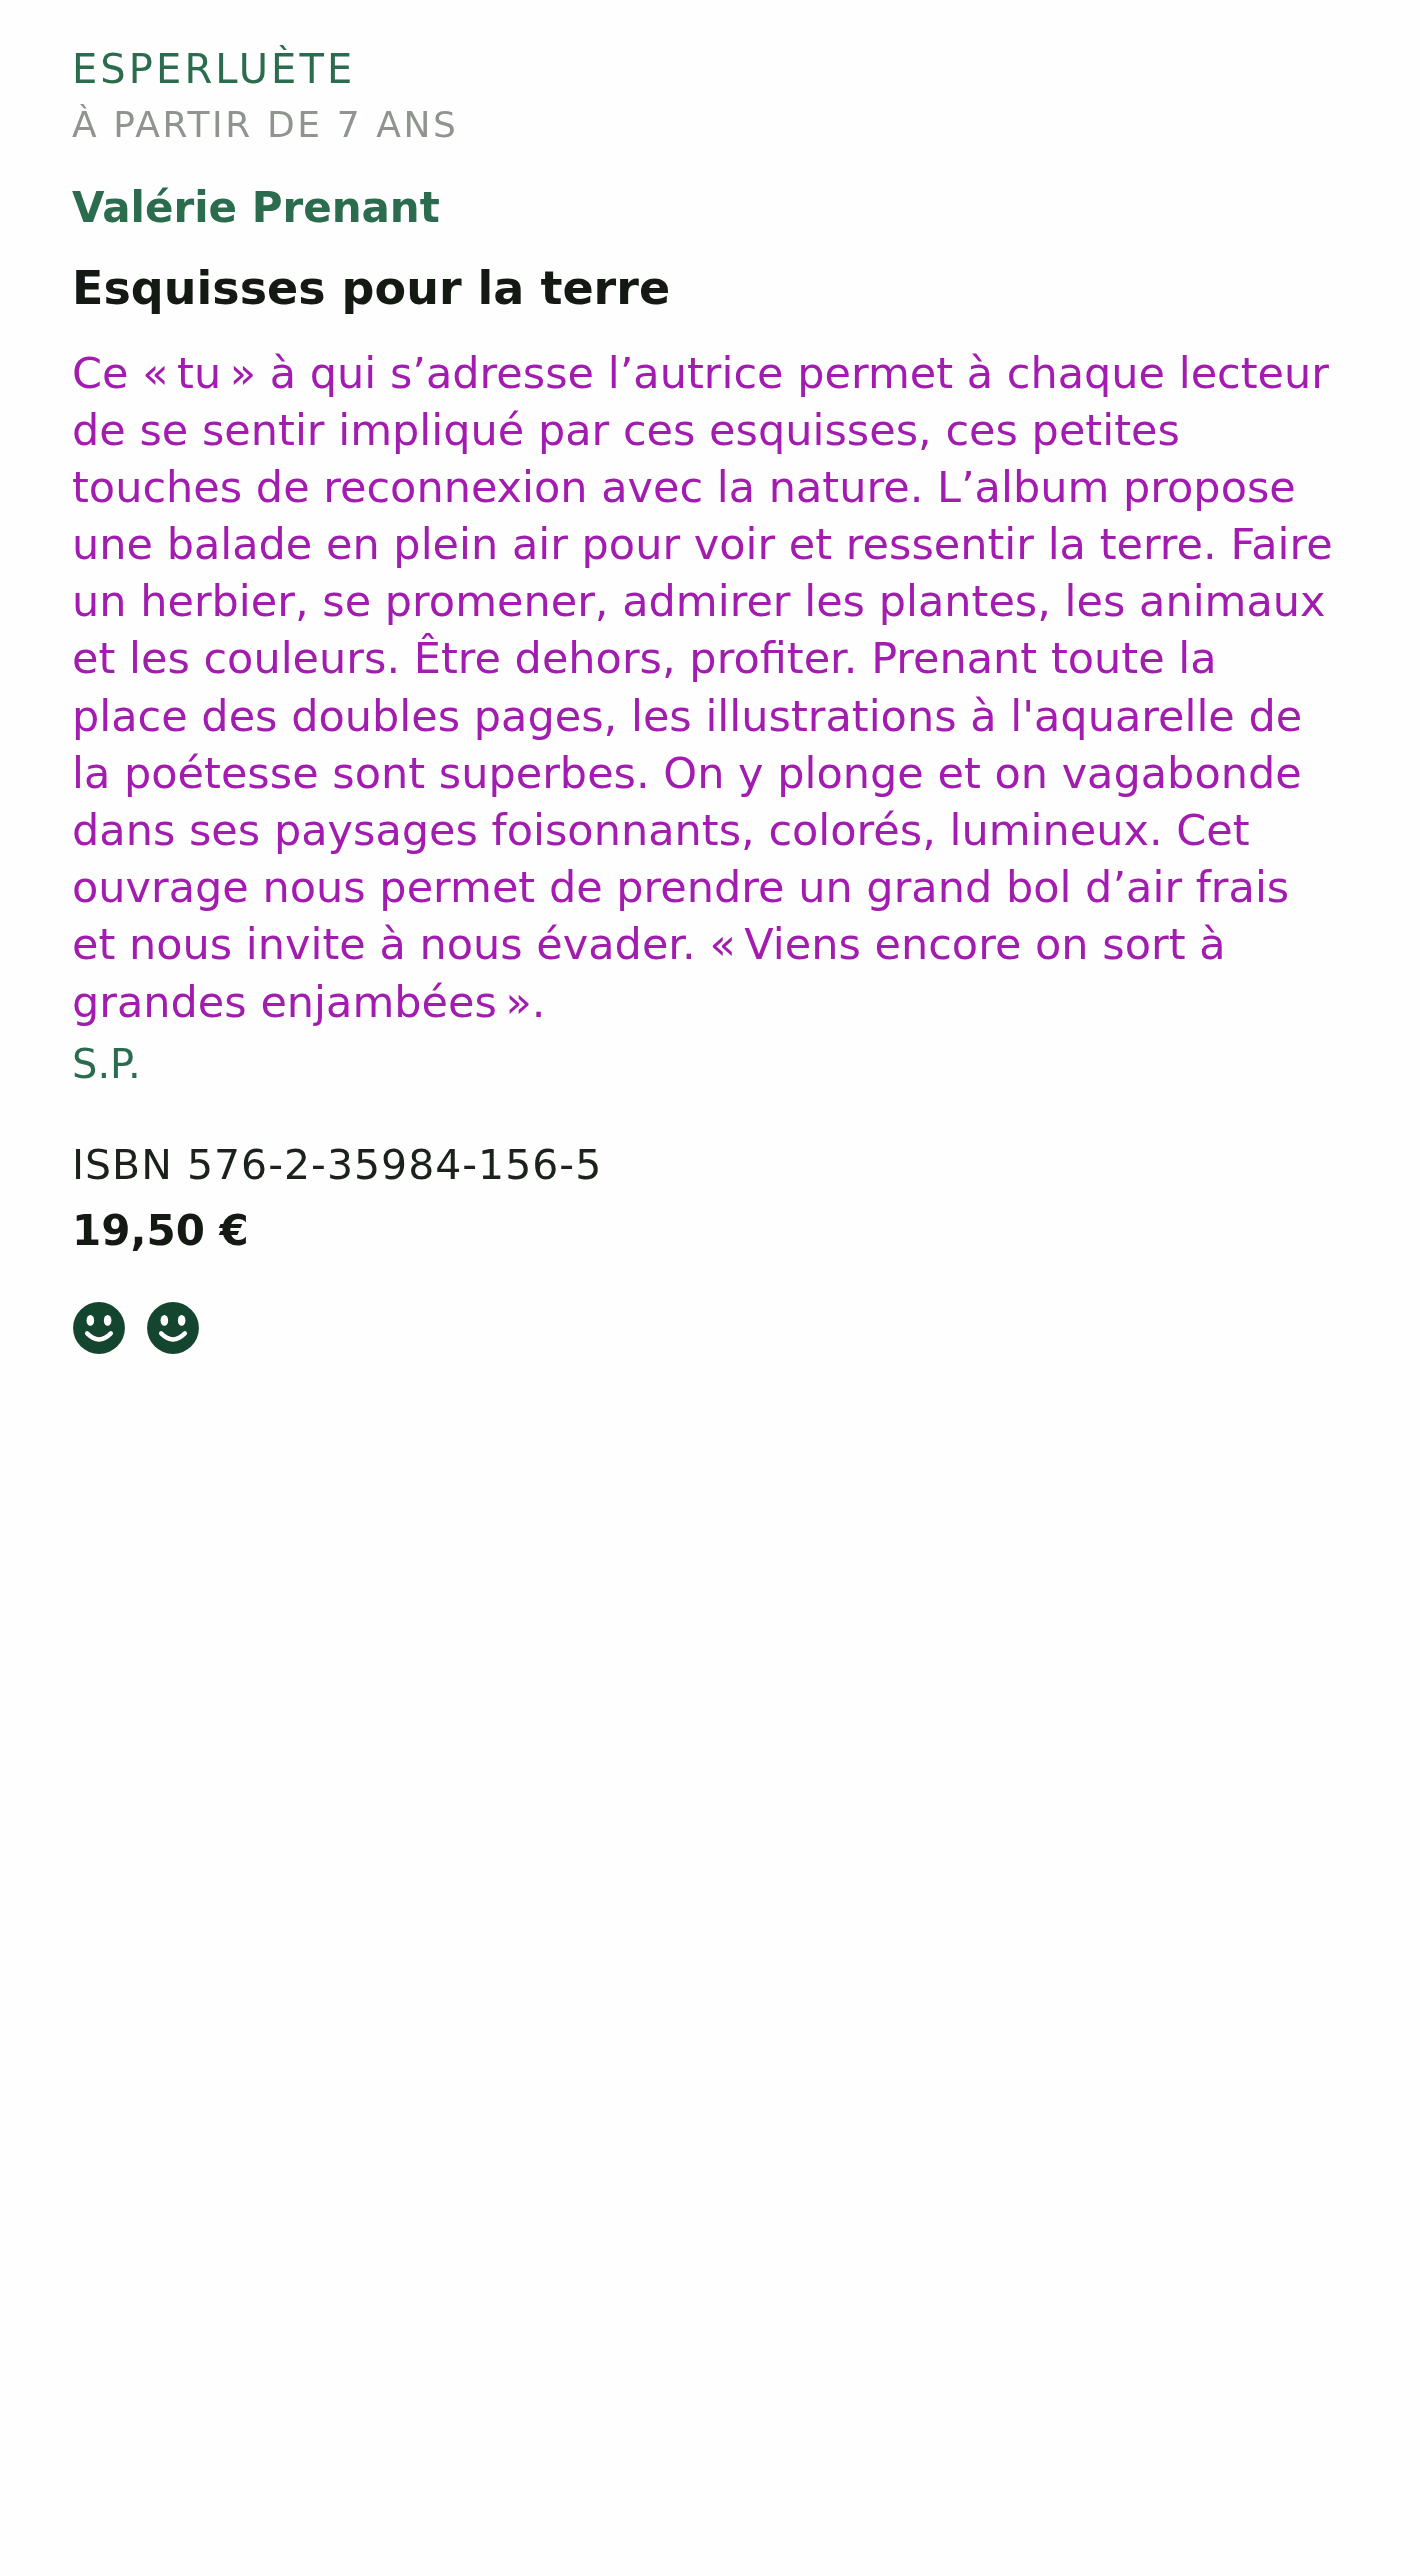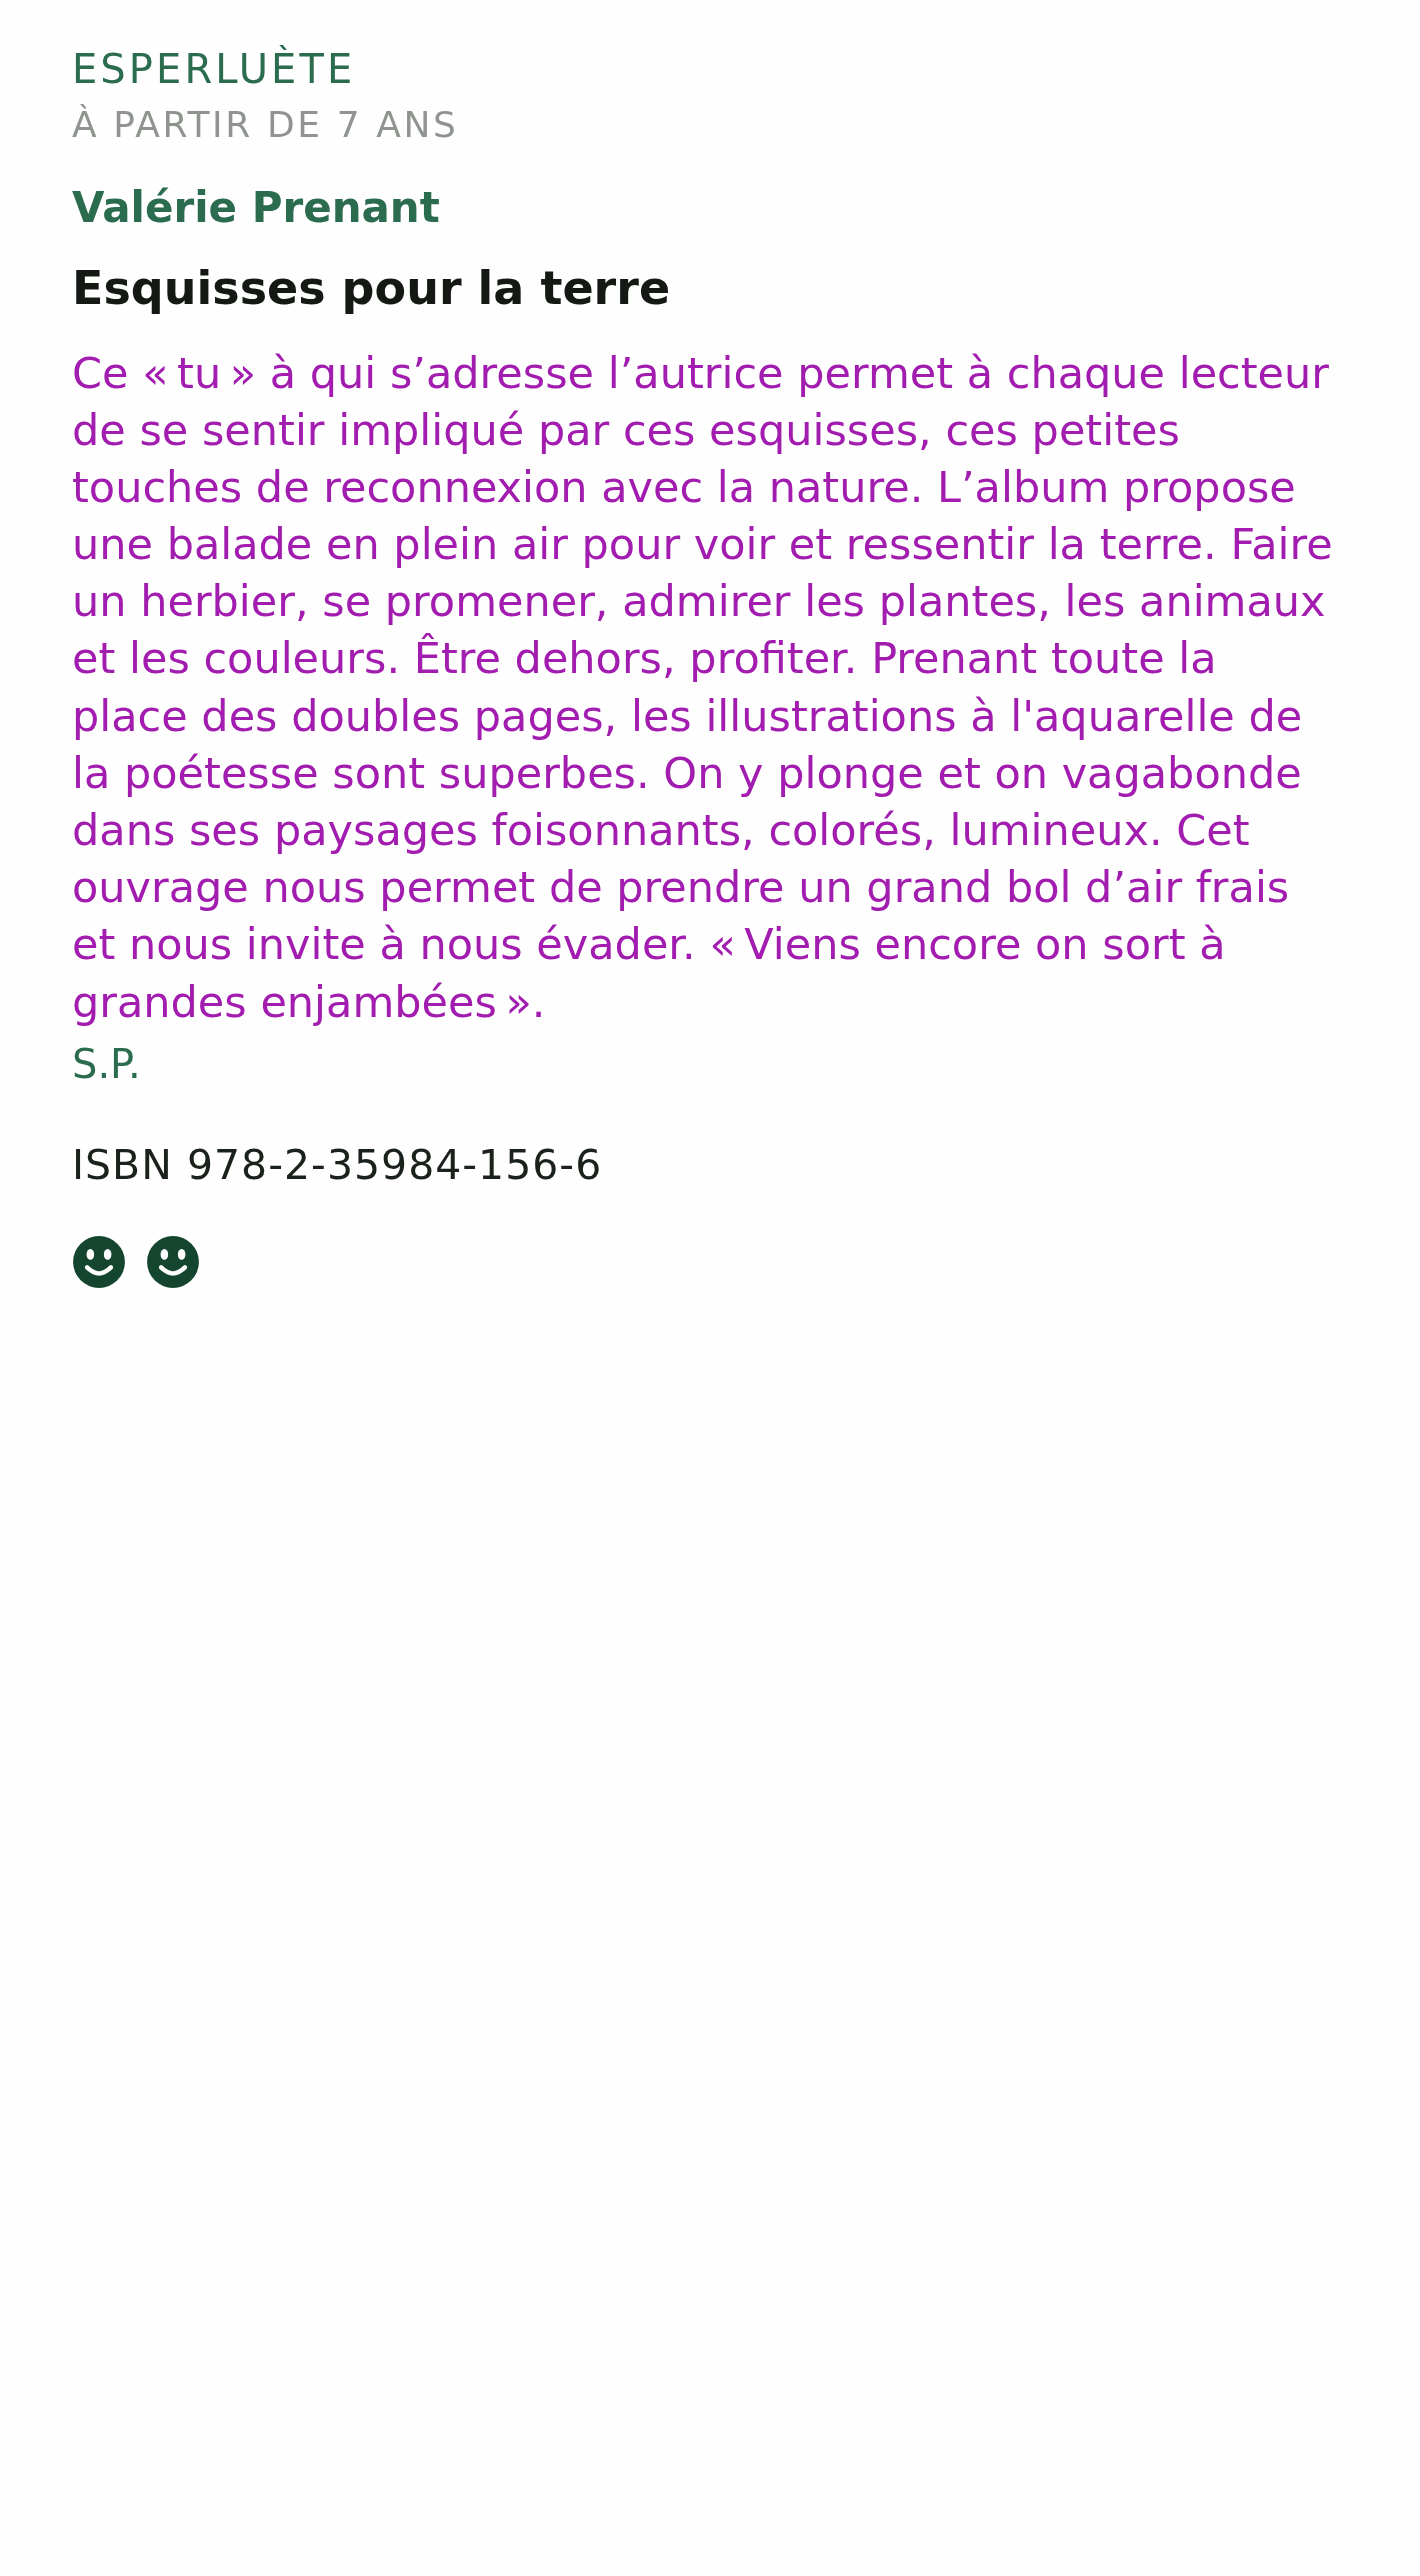--- a/index.html
+++ b/index.html
@@ -121,22 +121,23 @@
   <div class="agerange">À PARTIR DE 7 ANS</div>
 
   <div class="author">Valérie Prenant</div>
 
   <div class="title">Esquisses pour la terre</div>
 
   <p class="body-text">Ce « tu » à qui s’adresse l’autrice permet à chaque lecteur de se sentir impliqué par ces esquisses, ces petites touches de reconnexion avec la nature. L’album propose une balade en plein air pour voir et ressentir la terre. Faire un herbier, se promener, admirer les plantes, les animaux et les couleurs. Être dehors, profiter. Prenant toute la place des doubles pages, les illustrations à l'aquarelle de la poétesse sont superbes. On y plonge et on vagabonde dans ses paysages foisonnants, colorés, lumineux. Cet ouvrage nous permet de prendre un grand bol d’air frais et nous invite à nous évader. « Viens encore on sort à grandes enjambées ».</p>
 
   <div class="signature">S.P.</div>
 
-  <div class="isbn">ISBN 978-2-35984-156-6</div>
+  <div class="isbn">ISBN 576-2-35984-156-5</div>
 
+  <div class="price">19,50 €</div>
 
   <div class="rating">
     <svg class="smiley" viewBox="0 0 100 100">
       <circle cx="50" cy="50" r="48" fill="#14452f"></circle>
       <ellipse cx="34" cy="36" rx="7" ry="10" fill="#ffffff"></ellipse>
       <ellipse cx="66" cy="36" rx="7" ry="10" fill="#ffffff"></ellipse>
       <path d="M28 60 Q50 82 72 60" stroke="#ffffff" stroke-width="8" fill="none" stroke-linecap="round"></path>
     </svg>
     <svg class="smiley" viewBox="0 0 100 100">
       <circle cx="50" cy="50" r="48" fill="#14452f"></circle>

